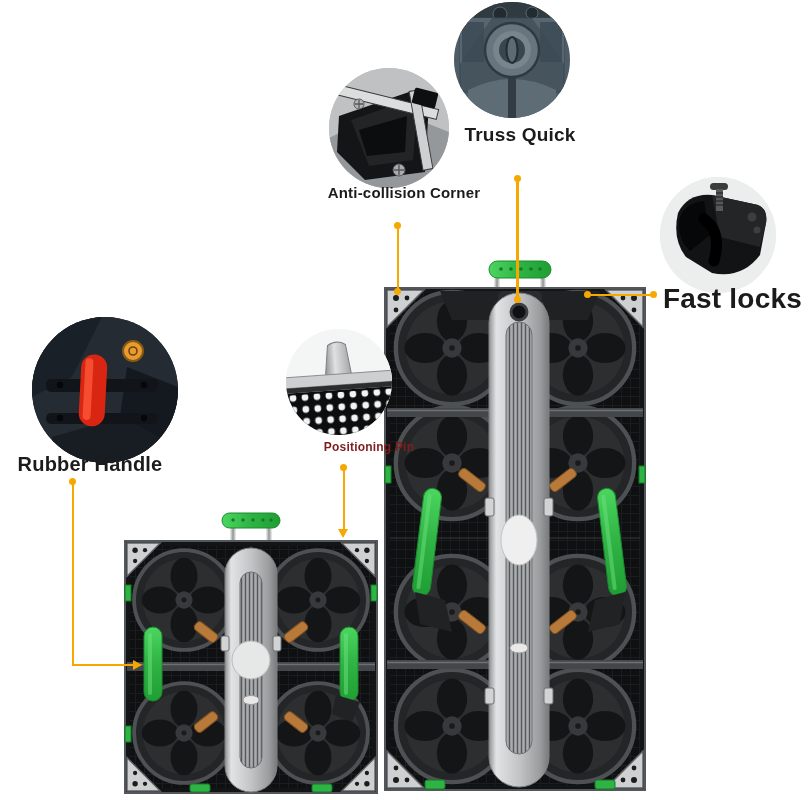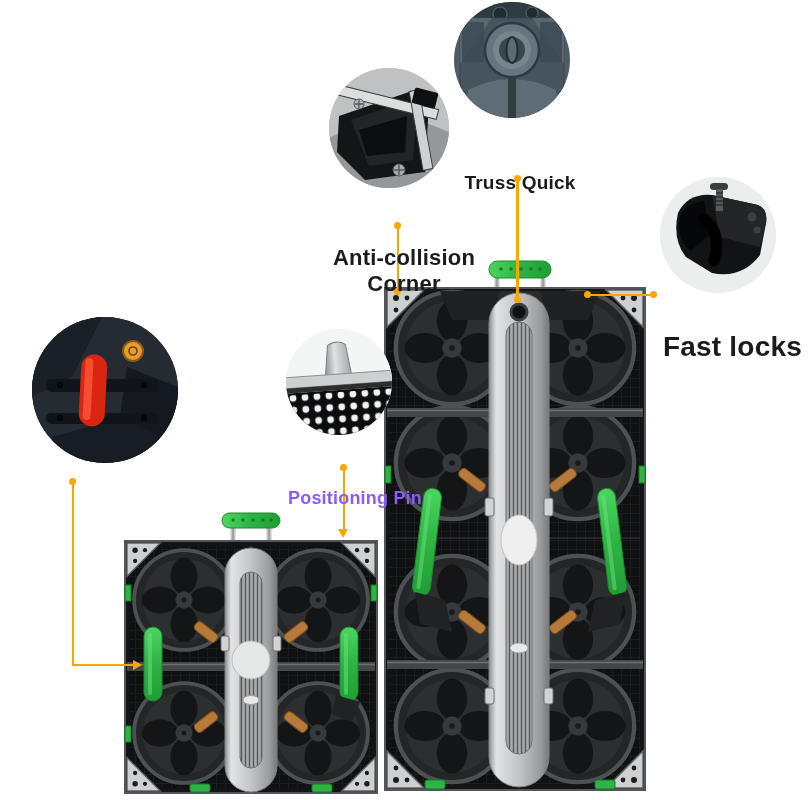--- a/index.html
+++ b/index.html
@@ -1,24 +1,24 @@
 <!DOCTYPE html>
 <html><head>
 <meta charset="utf-8">
 <style>
   html,body{margin:0;padding:0;background:#fff;}
   #stage{position:relative;width:810px;height:800px;background:#ffffff;
          font-family:"Liberation Sans",sans-serif;overflow:hidden;}
   .inset{position:absolute;border-radius:50%;overflow:hidden;}
-  .label{position:absolute;font-weight:bold;color:#1b1b1b;letter-spacing:.2px;margin-top:48px;}
+  .label{position:absolute;font-weight:bold;color:#1b1b1b;letter-spacing:.2px;}
   .label .ln{display:block;}
   #label-truss{left:428px;top:124px;width:184px;text-align:center;font-size:19px;line-height:22px;}
-  #label-anti{left:299px;top:197px;width:210px;text-align:center;font-size:22px;}
+  #label-anti{left:299px;top:184px;width:210px;text-align:center;font-size:15px;}
   #label-fast{left:663px;top:283px;width:140px;text-align:left;font-size:28px;}
-  #label-pin{left:288px;top:440px;width:162px;font-size:18px;color:#8b5cf6;}
+  #label-pin{left:288px;top:440px;width:162px;text-align:center;font-size:12px;color:#7f1d1d;}
   #label-rubber{left:8px;top:453px;width:164px;text-align:center;font-size:20px;}
   .lv,.lh{position:absolute;background:#F6A800;}
   .lv{width:2.5px;} .lh{height:2.5px;}
   .dot{position:absolute;width:7px;height:7px;border-radius:50%;background:#F6A800;}
   .arr-down{position:absolute;width:0;height:0;border-left:5px solid transparent;
             border-right:5px solid transparent;border-top:9px solid #F6A800;}
   .arr-right{position:absolute;width:0;height:0;border-top:5px solid transparent;
              border-bottom:5px solid transparent;border-left:9px solid #F6A800;}
   svg.panel,svg.art{position:absolute;display:block;}
   .inset svg{display:block;}
@@ -376,14 +376,15 @@
     <span class="lh" style="left:71.5px;top:663.5px;width:62px"></span>
     <span class="arr-right" style="left:133px;top:660px"></span>
   </div>
 
   <div class="label" id="label-truss">
     <span class="ln">Truss Quick</span>
   </div>
   <div class="label" id="label-anti">Anti-collision Corner</div>
   <div class="label" id="label-fast">Fast locks</div>
   <div class="label" id="label-pin">Positioning Pin</div>
+  <div class="label" id="label-rubber">Rubber Handle</div>
 
 </div>
 
 </body></html>

